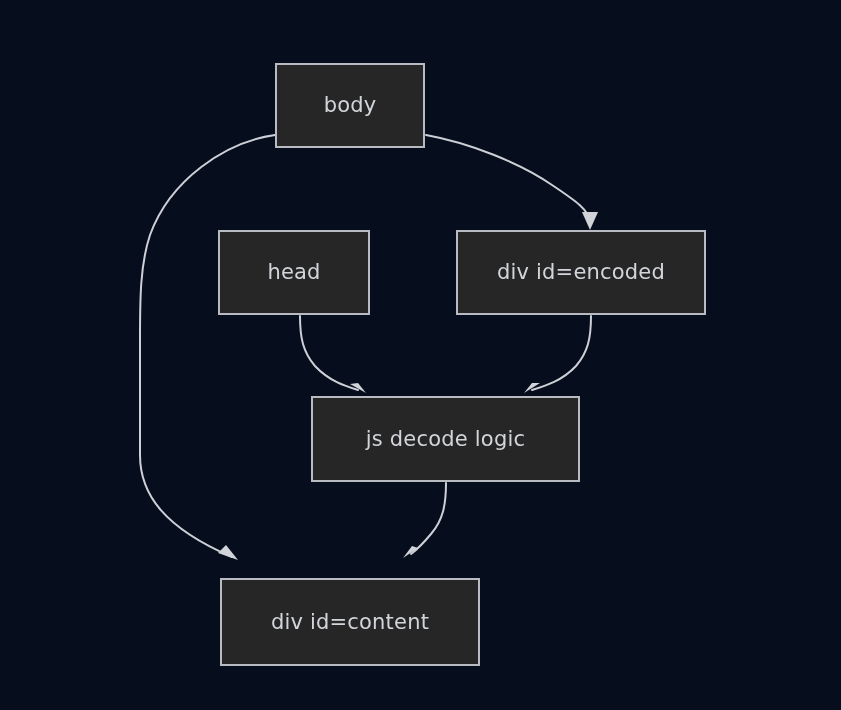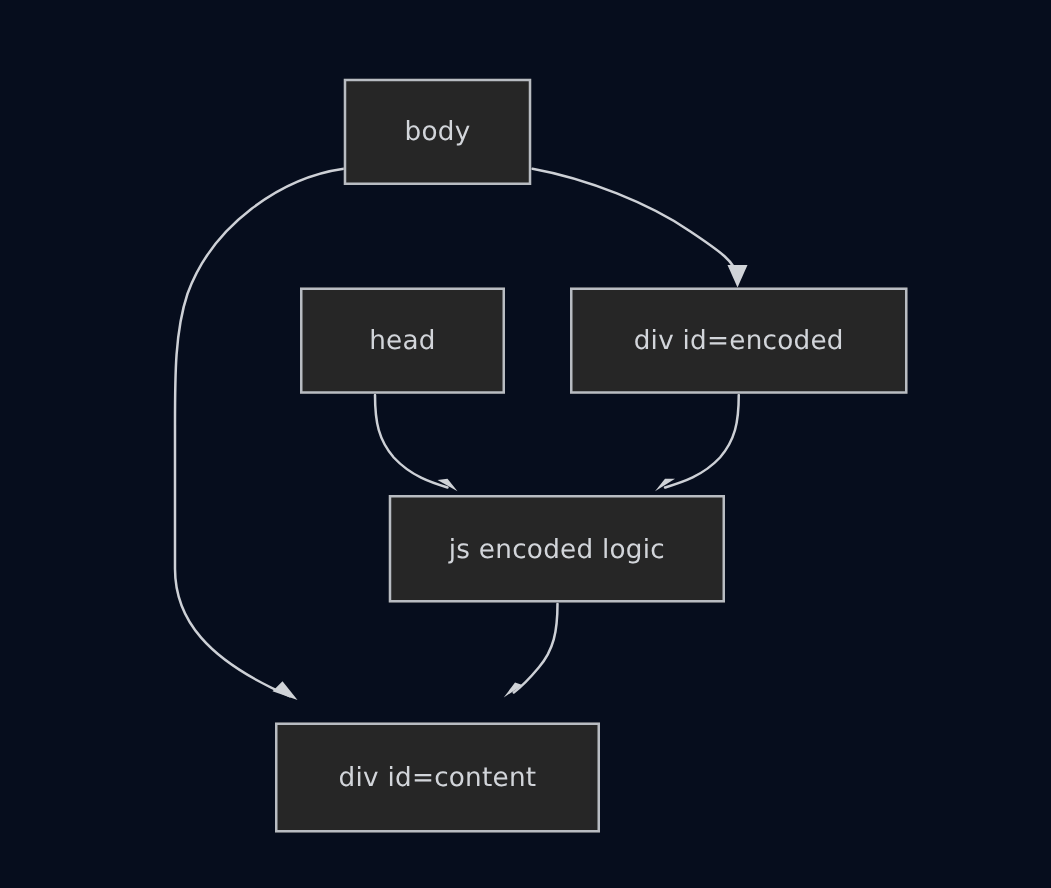--- a/index.html
+++ b/index.html
@@ -82,29 +82,29 @@
     <g>
       <path class="edge-path" d="M 446,483 C 446,505 443,520 431,534 C 421,546 415,551 411,554"></path>
       <polygon class="arrow-head" points="403,558 418,548 412,546"></polygon>
     </g>
   </svg>
 
   <div class="node" style="left:275px; top:63px; width:150px; height:85px;">
     <span class="node-label">body</span>
   </div>
 
-  <div class="node" style="left:240px; top:230px; width:164px; height:85px;">
+  <div class="node" style="left:218px; top:230px; width:152px; height:85px;">
     <span class="node-label">head</span>
   </div>
 
-  <div class="node" style="left:456px; top:230px; width:270px; height:85px;">
+  <div class="node" style="left:456px; top:230px; width:250px; height:85px;">
     <span class="node-label">div id=encoded</span>
   </div>
 
   <div class="node" style="left:311px; top:396px; width:269px; height:86px;">
-    <span class="node-label">js encoded logic</span>
+    <span class="node-label">js decode logic</span>
   </div>
 
   <div class="node" style="left:220px; top:562px; width:260px; height:88px;margin-top:16px;">
     <span class="node-label">div id=content</span>
   </div>
 
 </div>
 
 </body></html>

